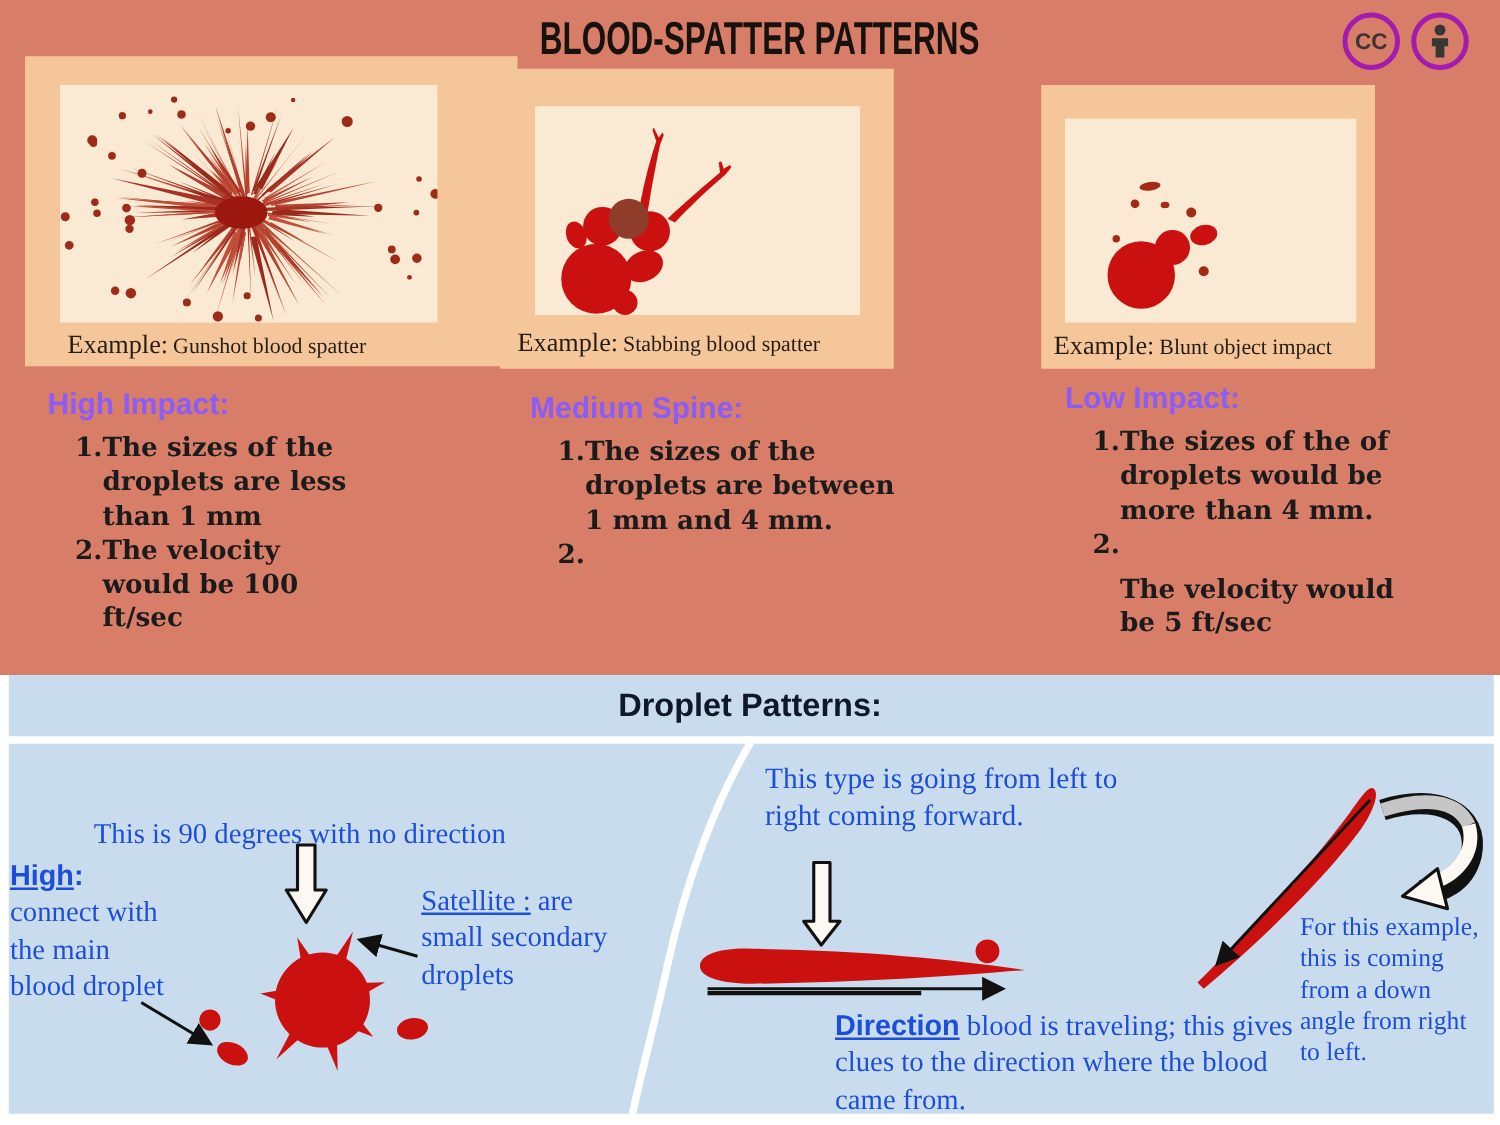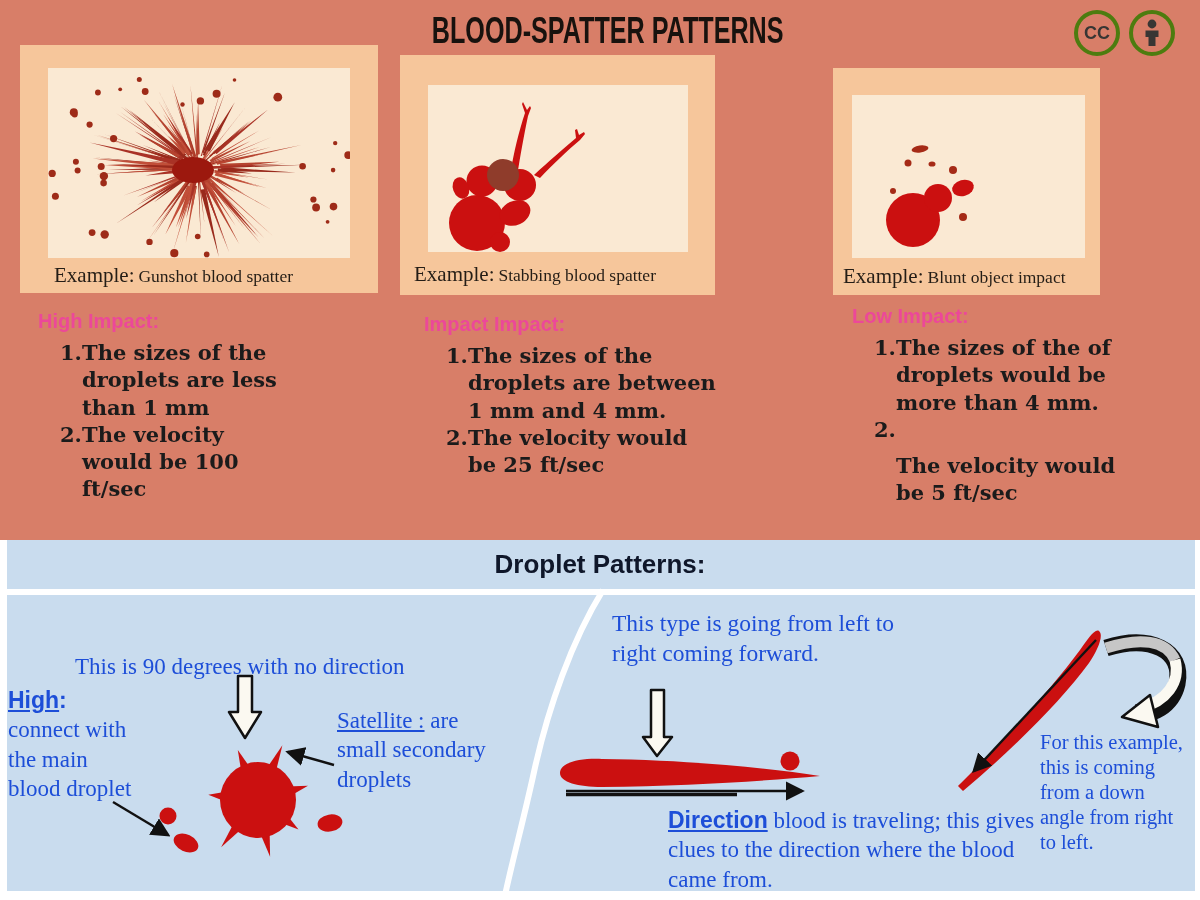--- a/index.html
+++ b/index.html
@@ -5,34 +5,34 @@
   html,body{margin:0;padding:0;background:#fff;}
   #stage{position:relative;width:1200px;height:900px;overflow:hidden;
          font-family:"Liberation Serif",serif;color:#1b1b1b;background:#fff;}
 
   
   .sec-top{position:absolute;left:0;top:0;width:1200px;height:540px;background:#d87e68;}
   .main-title{position:absolute;left:0;top:10px;width:1200px;text-align:center;
       font-family:"Liberation Sans",sans-serif;font-weight:bold;font-size:37px;
       letter-spacing:0px;color:#18120e;transform:scaleX(.68);transform-origin:52% 0;}
   .cc-badges{position:absolute;top:10px;left:1074px;display:flex;gap:9px;}
-  .badge{width:46px;height:46px;border:4px solid #4d7c0f;border-radius:50%;
+  .badge{width:46px;height:46px;border:4px solid #a21caf;border-radius:50%;
       display:flex;align-items:center;justify-content:center;box-sizing:border-box;
       font-family:"Liberation Sans",sans-serif;font-weight:bold;font-size:18px;color:#383634;}
 
   .panel{position:absolute;background:#f6c69b;}
   .canvas{position:absolute;background:#fae9d3;}
   .canvas svg{display:block;width:100%;height:100%;}
   .caption{position:absolute;white-space:nowrap;color:#241d16;}
   .caption .cap-label{font-size:21px;}
   .caption .cap-value{font-size:17.5px;}
 
   .impact-col{position:absolute;}
   .impact-heading{font-family:"Liberation Sans",sans-serif;font-weight:bold;
-      font-size:20px;color:#ec4899;margin:0 0 6px 0;}
+      font-size:24px;color:#8b5cf6;margin:0 0 6px 0;}
   .impact-list{margin:0;padding:0;list-style:none;
       font-family:"DejaVu Serif",serif;font-weight:bold;font-size:21px;line-height:1.3;}
   .impact-item{display:flex;}
   .impact-num{width:44px;padding-left:22px;box-sizing:border-box;flex:none;}
   .impact-txt{display:block;}
 
   
   .sec-bottom{position:absolute;left:0;top:540px;width:1200px;height:360px;background:#c9dcee;}
   .edge{position:absolute;background:#ffffff;}
   .droplet-title{position:absolute;left:0;top:549px;width:1200px;text-align:center;
@@ -58,21 +58,21 @@
       <span>CC</span>
     </div>
     <div class="badge">
       <svg width="24" height="28" viewBox="0 0 24 28">
         <circle cx="12" cy="5" r="4.4" fill="#383634"></circle>
         <path d="M5.5 11.5 H18.5 V18 H15.5 V27 H8.5 V18 H5.5 Z" fill="#383634"></path>
       </svg>
     </div>
   </div>
 
-  <div class="panel" style="left:20px;top:45px;width:358px;height:248px;">
+  <div class="panel" style="left:20px;top:45px;width:358px;height:248px;padding-left:36px;">
     <div class="canvas" style="left:28px;top:23px;width:302px;height:190px;">
       <svg viewBox="0 0 302 190">
         <g id="starburst">
             <polygon points="133.6,92.3 136.5,89.0 86.7,63.3" fill="#a93226"></polygon>
             <polygon points="159.0,113.0 157.1,113.8 188.2,158.8" fill="#c14e38"></polygon>
             <polygon points="164.5,84.4 166.5,85.9 203.2,52.8" fill="#992a1c"></polygon>
             <polygon points="148.8,87.3 150.4,87.2 148.1,45.6" fill="#b5432f"></polygon>
             <polygon points="144.1,88.9 144.8,88.6 115.3,35.1" fill="#a93226"></polygon>
             <polygon points="152.0,96.4 152.8,96.8 177.1,65.1" fill="#c14e38"></polygon>
             <polygon points="148.8,118.0 146.7,117.8 144.4,141.3" fill="#992a1c"></polygon>
@@ -280,29 +280,28 @@
         <span class="impact-txt" style="width:218px;">The sizes of the droplets are less than 1 mm</span>
       </li>
       <li class="impact-item">
         <span class="impact-num">2.</span>
         <span class="impact-txt" style="width:218px;">The velocity would be 100 ft/sec</span>
       </li>
     </ol>
   </div>
 
   <div class="impact-col" style="left:424px;top:313px;width:360px;">
-    <h2 class="impact-heading">Impact Impact:</h2>
+    <h2 class="impact-heading">Medium Spine:</h2>
     <ol class="impact-list">
       <li class="impact-item">
         <span class="impact-num">1.</span>
         <span class="impact-txt" style="width:248px;">The sizes of the droplets are between 1 mm and 4 mm.</span>
       </li>
       <li class="impact-item">
         <span class="impact-num">2.</span>
-        <span class="impact-txt" style="width:248px;">The velocity would be 25 ft/sec</span>
       </li>
     </ol>
   </div>
 
   <div class="impact-col" style="left:852px;top:305px;width:350px;">
     <h2 class="impact-heading">Low Impact:</h2>
     <ol class="impact-list">
       <li class="impact-item">
         <span class="impact-num">1.</span>
         <span class="impact-txt" style="width:252px;">The sizes of the of droplets would be more than 4 mm.</span>

